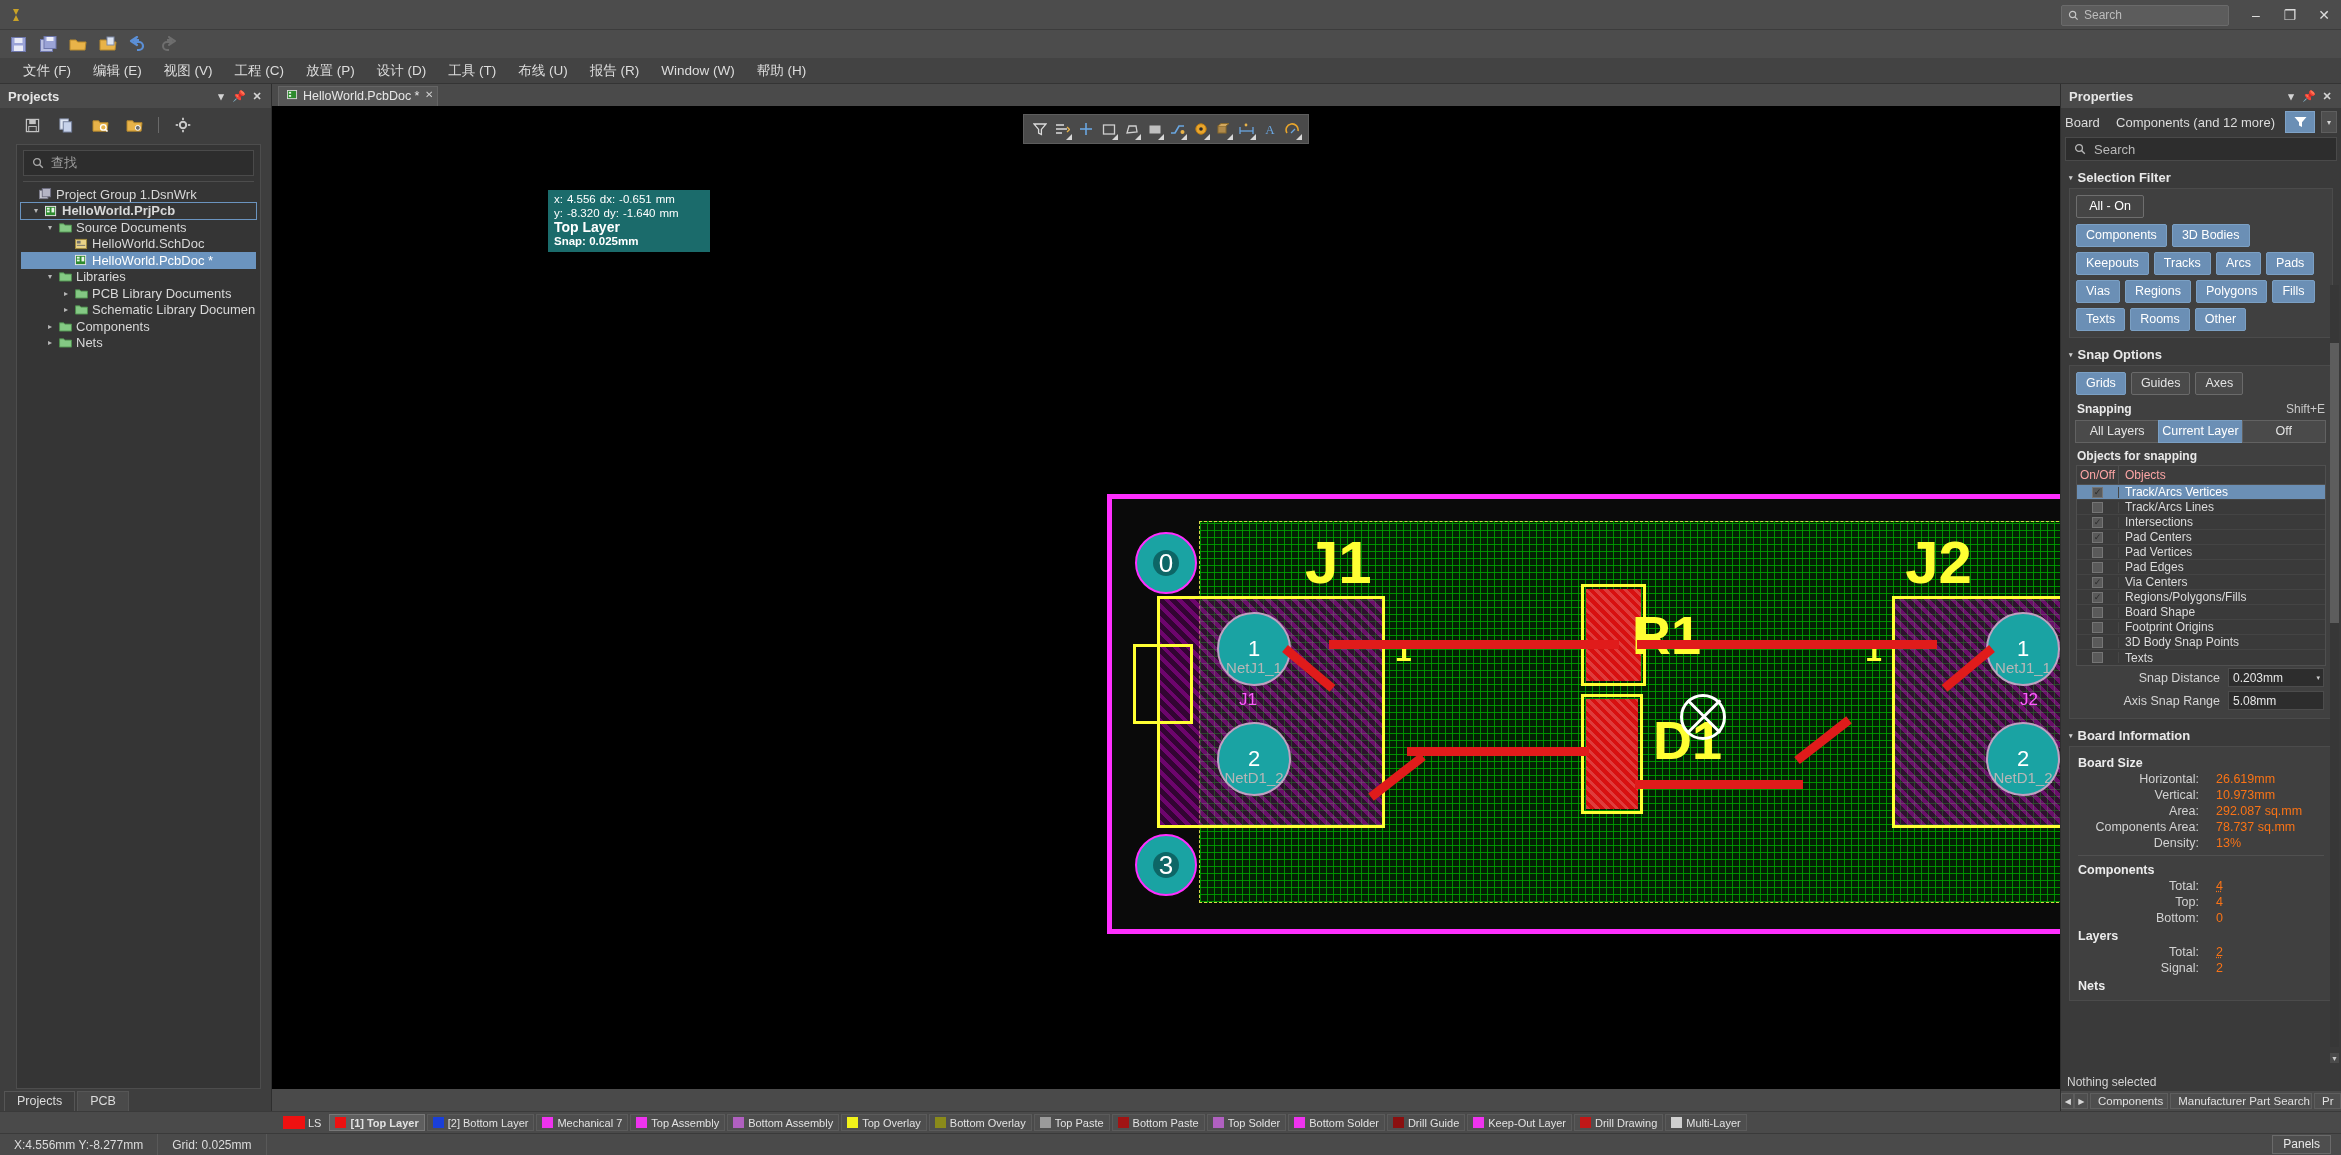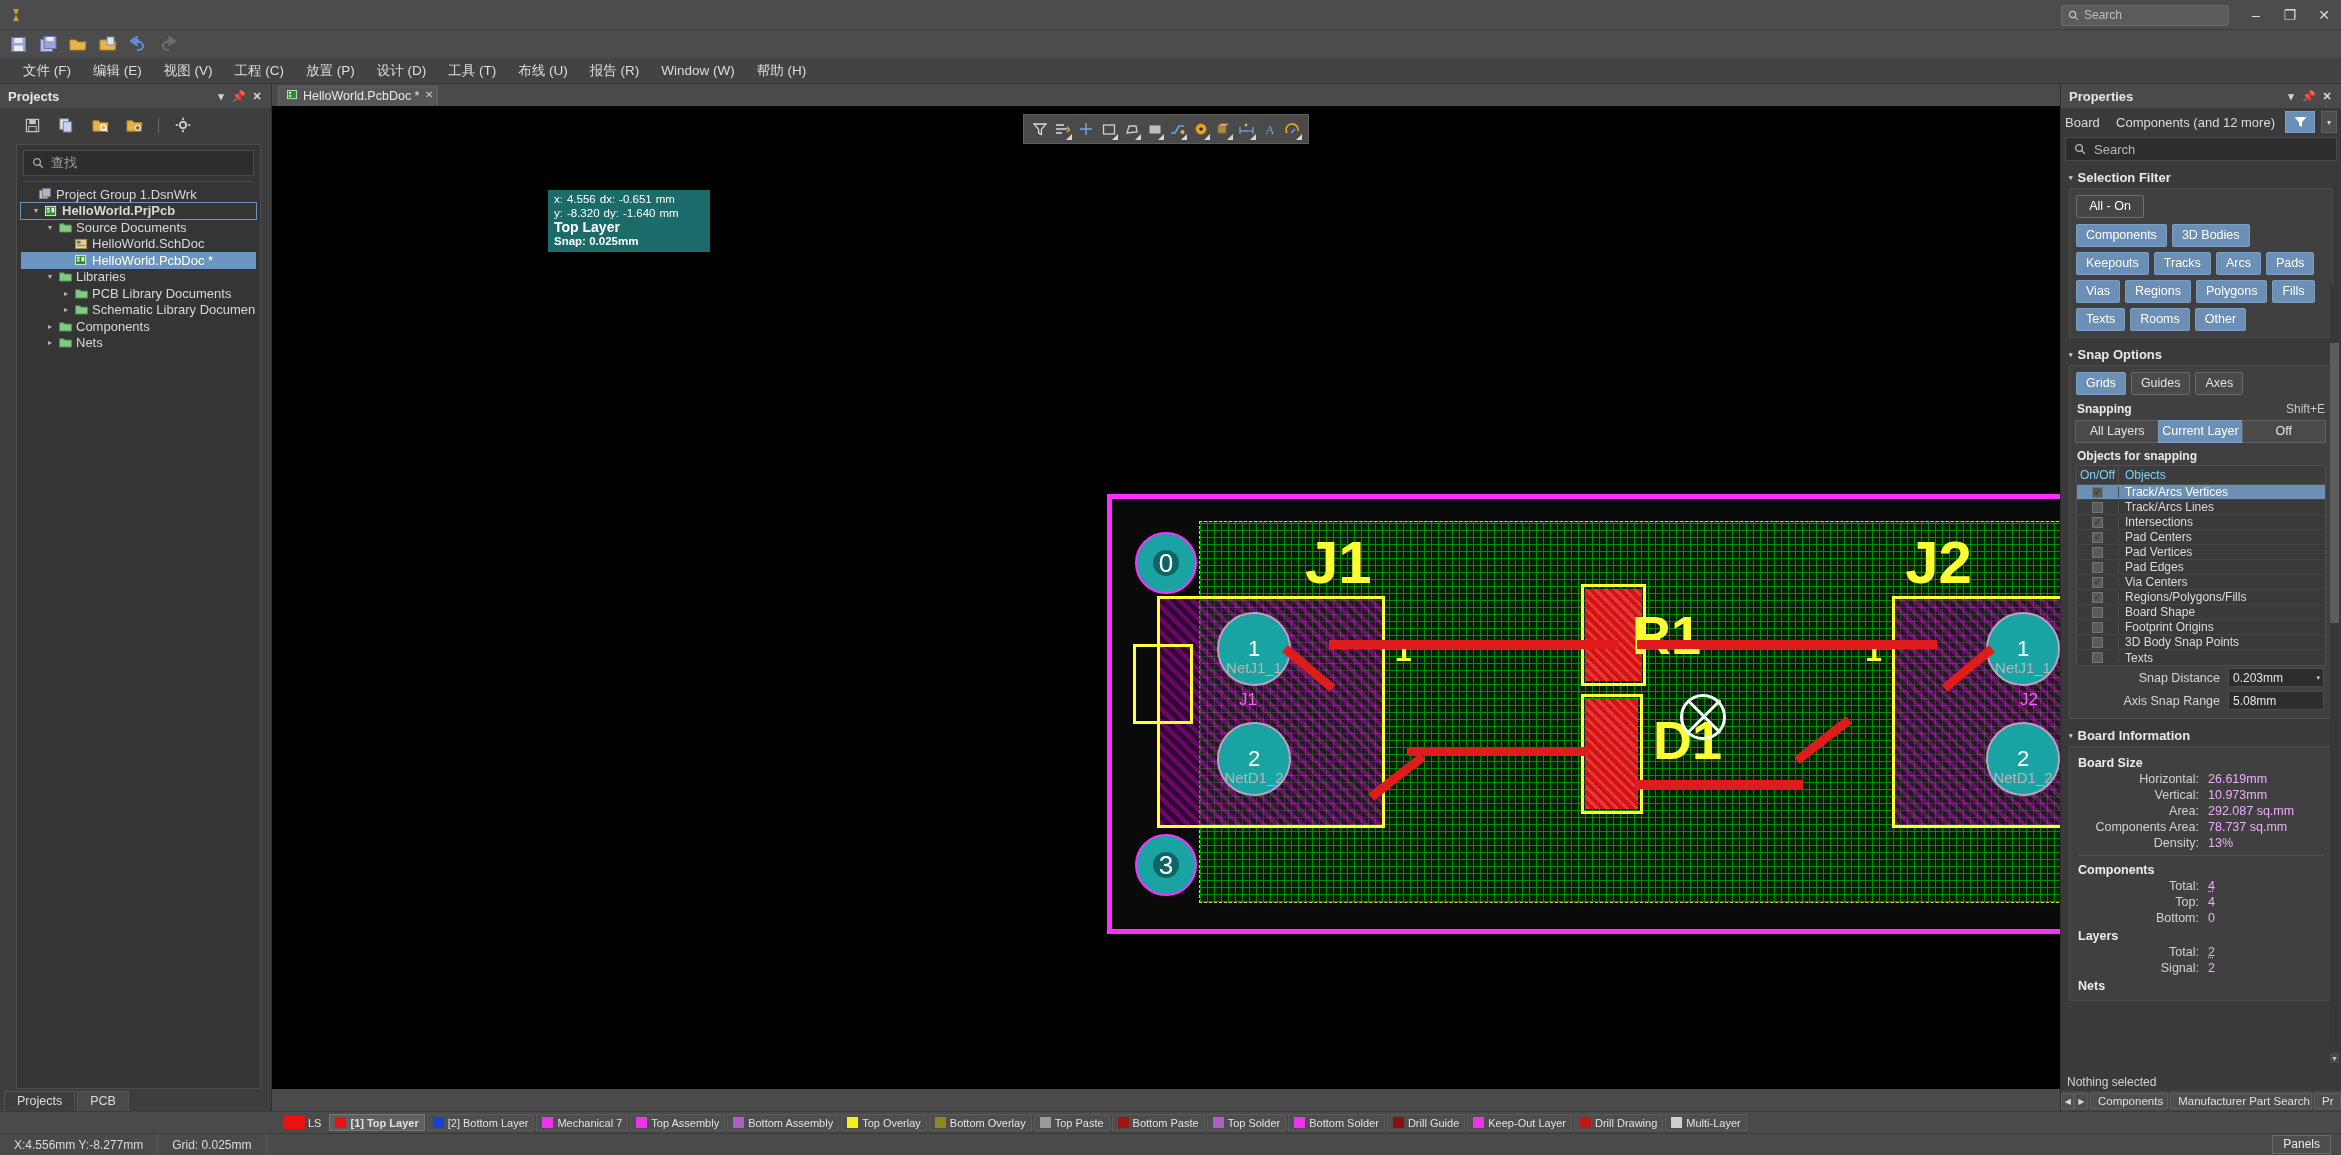--- a/index.html
+++ b/index.html
@@ -164,42 +164,42 @@
   .chip.allon { background:#454545; border:1px solid #6e6e6e; width:68px; text-align:center;
      display:block; margin-bottom:6px;}
   .seg { display:flex; margin:2px 0 4px 0; }
   .seg div { flex:1; text-align:center; font-size:12.5px; padding:3px 0 4px 0;
      background:#4a4a4a; border:1px solid #626262; color:#e4e4e4; margin-left:-1px;}
   .seg div.on { background:#6b8fb5; border-color:#7ba0c4; color:#fff; }
   .sub-lab { font-size:12px; font-weight:bold; color:#e9e9e9; display:flex;
      justify-content:space-between; padding:2px 1px 2px 1px;}
   .sub-lab .sc { font-weight:normal; color:#c9c9c9;}
   .grid-tbl { border:1px solid #4f4f4f; background:#3a3a3a; }
-  .gt-head { display:flex; font-size:12px; color:#7dd3fc; border-bottom:1px solid #4f4f4f;
+  .gt-head { display:flex; font-size:12px; color:#fca5a5; border-bottom:1px solid #4f4f4f;
      background:#3d3d3d; }
   .gt-head .c1 { width:42px; text-align:center; padding:2px 0; border-right:1px solid #4f4f4f;}
   .gt-head .c2 { padding:2px 0 2px 6px; }
   .gt-row { display:flex; align-items:center; font-size:12px; color:#dcdcdc;
      border-bottom:1px solid #444; height:15px;}
   .gt-row.hl { background:#6b8fb5; color:#ffffff; }
   .gt-row .c1 { width:42px; display:flex; justify-content:center; border-right:1px solid #474747;}
   .gt-row .c2 { padding-left:6px; }
   .cb { width:11px; height:11px; background:#5a5a5a; border:1px solid #757575;
       display:flex; align-items:center; justify-content:center; font-size:9px; color:#2a2a2a;}
   .cb.on { color:#2b2b2b; }
   .kv { display:flex; align-items:center; justify-content:flex-end; gap:8px;
       font-size:12.5px; padding:2px 2px; }
   .kv .k { color:#d4d4d4; }
   .kv .v { width:96px; }
   .inp { height:19px; background:#2d2d2d; border:1px solid #4c4c4c; color:#e6e6e6;
       font-size:12px; display:flex; align-items:center; padding:0 4px; position:relative;}
   .inp .dd { position:absolute; right:3px; font-size:7px; color:#d0d0d0;}
   .bi-row { display:flex; font-size:12.5px; padding:1px 0; }
   .bi-row .k { width:132px; text-align:right; color:#d2d2d2; padding-right:9px;}
-  .bi-row .v { color:#f0abfc; }
+  .bi-row .v { color:#f97316;margin-left:8px; }
   .bi-row .v.link { text-decoration:underline; text-decoration-style:dotted;}
   .bi-sub { font-size:12.5px; font-weight:bold; color:#ececec; padding:3px 0 1px 2px;}
   .hr-line { height:1px; background:#505050; margin:4px 2px; }
   .rp-status { height:18px; font-size:12px; color:#d4d4d4; padding-left:6px;
      display:flex; align-items:center; background:#3a3a3a;}
   .rp-tabs { height:20px; display:flex; align-items:center; background:#4a4a4a; gap:0;}
   .rp-arrow { width:14px; height:16px; background:#4e4e4e; border:1px solid #5e5e5e;
      display:flex; align-items:center; justify-content:center; font-size:8px;}
   .rp-tab { height:16px; background:#4e4e4e; border:1px solid #5e5e5e; font-size:11.5px;
      color:#e0e0e0; display:flex; align-items:center; padding:0 7px; margin-left:2px;

